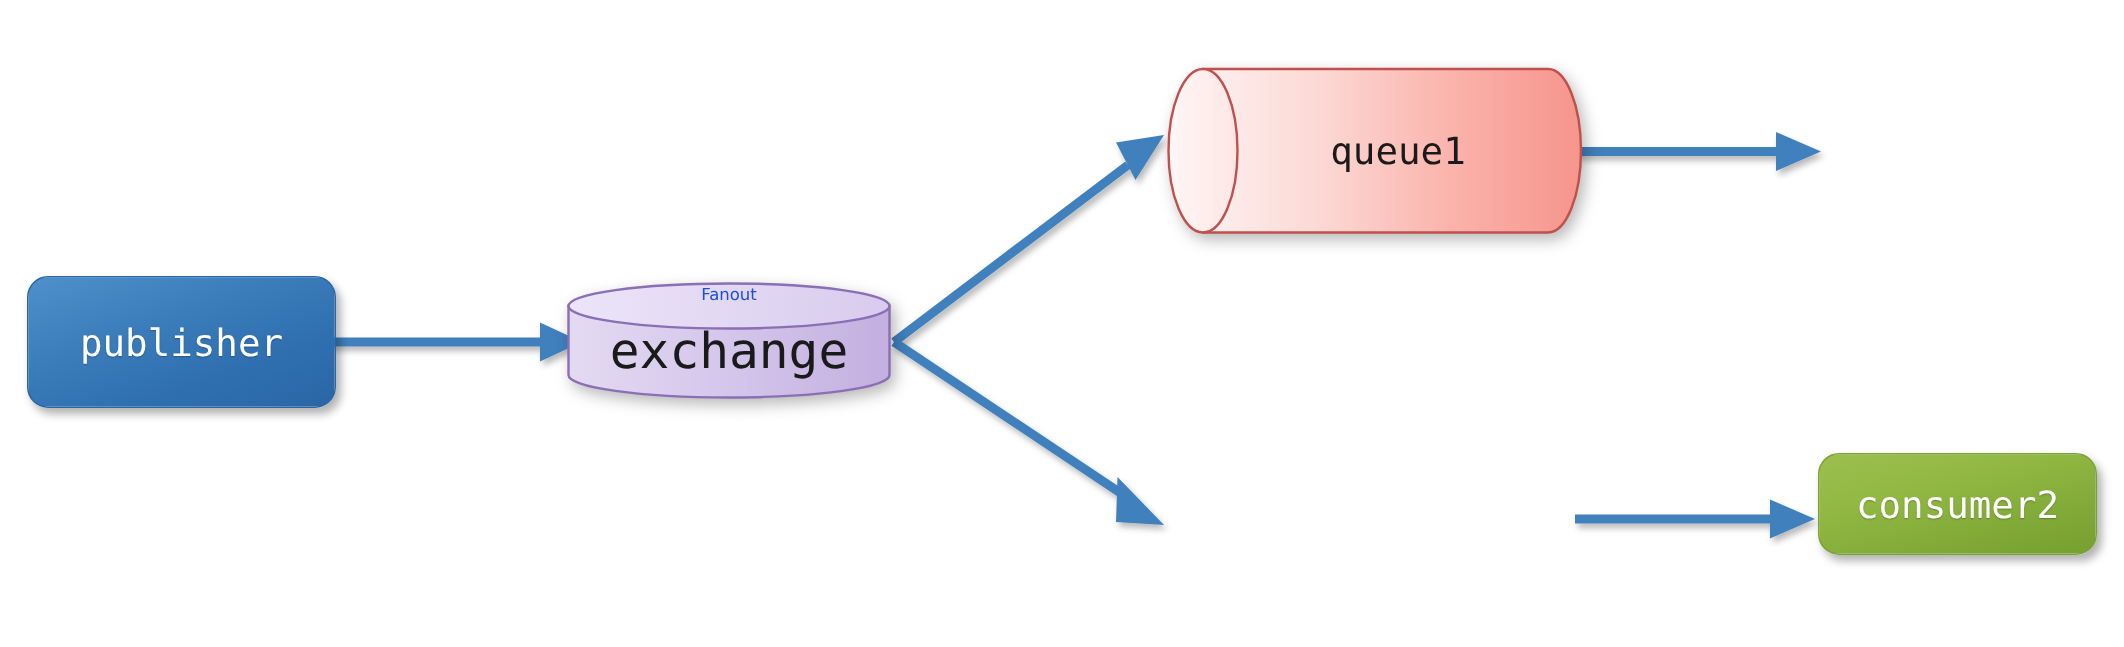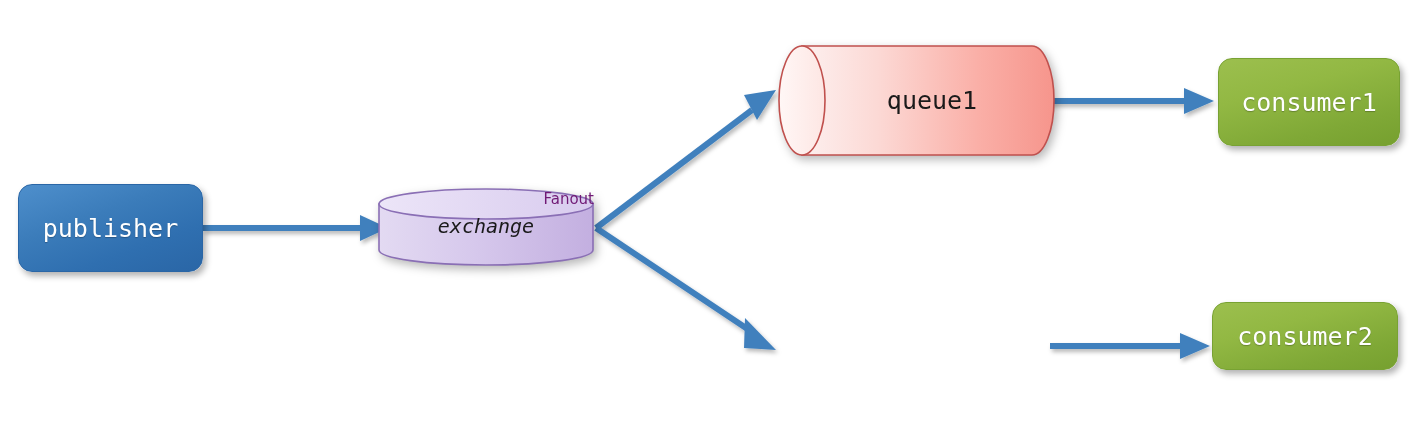--- a/index.html
+++ b/index.html
@@ -60,33 +60,32 @@
 
   
   .vcyl {
     filter: drop-shadow(3px 4px 5px rgba(0,0,0,0.28));
   }
   .vcyl svg { display: block; overflow: visible; }
   .vcyl .toplabel {
     position: absolute;
     left: 0; right: 0;
     top: 2px;
-    text-align: right;
+    text-align: center;
     font-family: "DejaVu Sans", "Liberation Sans", sans-serif;
-    font-size: 15px;
-    color: #701a75;
+    font-size: 11px;
+    color: #1d4ed8;
   }
   .vcyl .mainlabel {
     position: absolute;
     left: 0; right: 0;
     top: 26px;
     text-align: center;
-    font-size: 20px;
+    font-size: 33px;
     color: #1a1a1a;
-    font-style: italic;
   }
 
   
   #edges {
     position: absolute;
     left: 0; top: 0;
     width: 1416px;
     height: 431px;
     pointer-events: none;
   }
@@ -130,21 +129,21 @@
       <line class="edge-line" x1="1050" y1="101" x2="1186" y2="101"></line>
       <polygon class="edge-head" points="1184,88 1214,101 1184,114"></polygon>
     </g>
 
     <g filter="url(#edgeShadow)">
       <line class="edge-line" x1="1050" y1="346" x2="1182" y2="346"></line>
       <polygon class="edge-head" points="1180,333 1210,346 1180,359"></polygon>
     </g>
   </svg>
 
-  <div class="node rrect blue" style="left:18px; top:184px; width:185px; height:88px;">
+  <div class="node rrect blue" style="left:18px; top:184px; width:206px; height:88px;">
     <span>publisher</span>
   </div>
 
   <div class="node vcyl" style="left:378px; top:188px; width:216px; height:78px;">
     <svg width="216" height="78" viewBox="0 0 216 78" aria-hidden="true">
       <defs>
         <linearGradient id="exGrad" x1="0" y1="0" x2="1" y2="0">
           <stop offset="0%" stop-color="#e3daf2"></stop>
           <stop offset="45%" stop-color="#d6c8ec"></stop>
           <stop offset="100%" stop-color="#c3afe0"></stop>
@@ -179,21 +178,18 @@
       </defs>
 
       <path d="M24,1 L254,1 A22,54.5 0 0 1 254,110 L24,110 Z" fill="url(#qGrad1)" stroke="#c0504d" stroke-width="1.6"></path>
 
       <ellipse cx="24" cy="55.5" rx="23" ry="54.5" fill="url(#qCapGrad1)" stroke="#c0504d" stroke-width="1.6"></ellipse>
     </svg>
     <div class="label">queue1</div>
   </div>
 
 
-  <div class="node rrect green" style="left:1218px; top:58px; width:182px; height:88px;">
-    <span>consumer1</span>
-  </div>
 
   <div class="node rrect green" style="left:1212px; top:302px; width:186px; height:68px;">
     <span>consumer2</span>
   </div>
 
 </div>
 
 </body></html>

